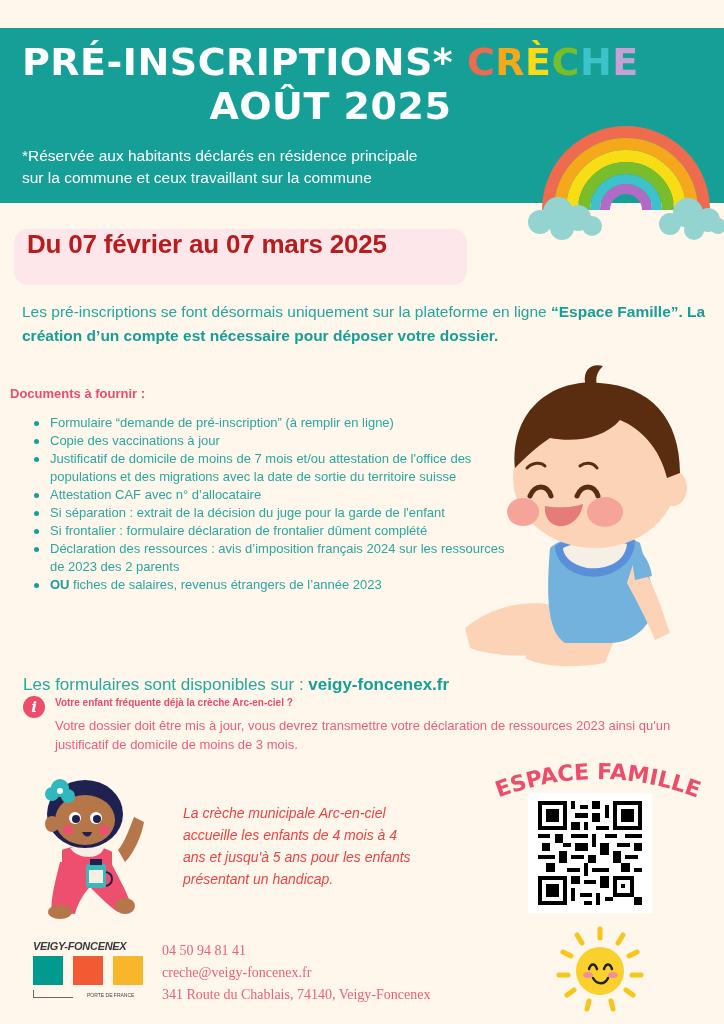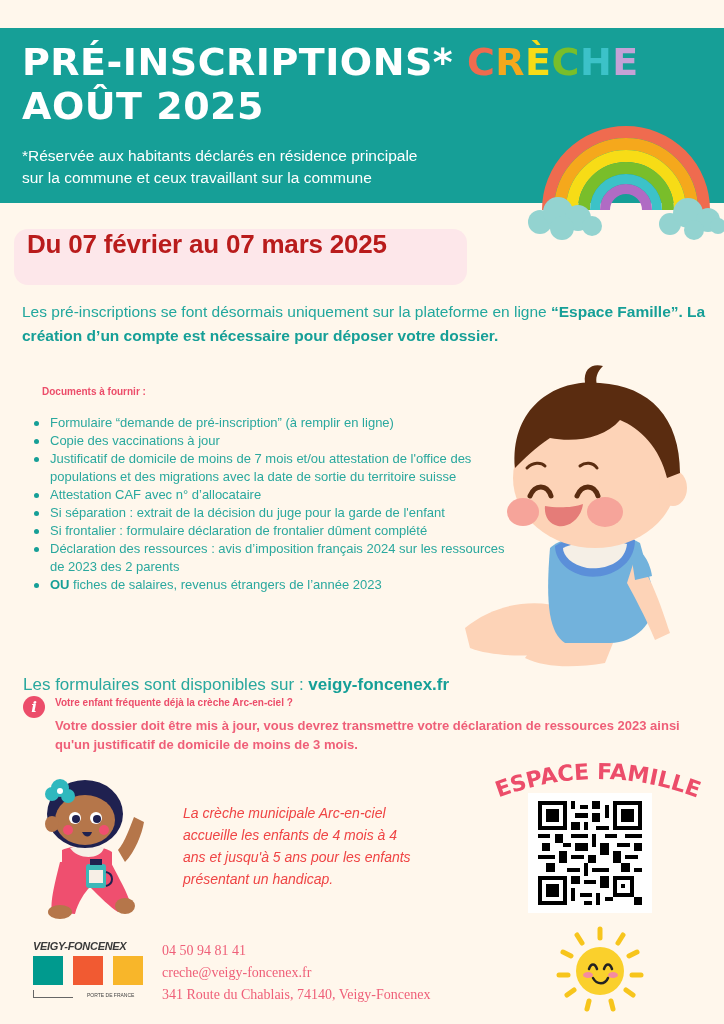--- a/index.html
+++ b/index.html
@@ -1,47 +1,47 @@
 <!DOCTYPE html>
 <html><head>
 <meta charset="utf-8">
 <style>
   * { box-sizing: border-box; margin: 0; padding: 0; }
   html, body { width: 724px; height: 1024px; background: #fff7ec; overflow: hidden; }
   body { position: relative; font-family: "Liberation Sans", "DejaVu Sans", sans-serif; color: #1fa39a; }
 
   .header-band { position: absolute; left: 0; top: 28px; width: 724px; height: 175px; background: #169f97; }
   .title { position: absolute; left: 22px; top: 40px; font-family: "DejaVu Sans", sans-serif; font-weight: bold; font-size: 38px; line-height: 44px; color: #ffffff; letter-spacing: 0.5px; }
-  .title .line { display: block; white-space: nowrap; }
+  .title .line { display: block; white-space: nowrap; text-align: center; }
   .title .c1 { color: #ef6b4f; } .title .c2 { color: #f5a81c; } .title .c3 { color: #f7dc16; }
   .title .c4 { color: #79be2a; } .title .c5 { color: #3cc2c8; } .title .c6 { color: #c4a2d6; }
   .subtitle { position: absolute; left: 22px; top: 145px; font-size: 15.5px; line-height: 22px; color: #ffffff; }
 
   .rainbow { position: absolute; left: 528px; top: 112px; width: 196px; height: 130px; }
 
   .date-pill { position: absolute; left: 14px; top: 229px; width: 453px; height: 56px; background: #fde7ea; border-radius: 14px; }
   .date-text { position: absolute; left: 27px; top: 229px; font-size: 26px; font-weight: bold; color: #b91c1c; white-space: nowrap; letter-spacing: -0.2px; }
 
   .intro { position: absolute; left: 22px; top: 300px; width: 690px; font-size: 15.5px; line-height: 24px; color: #22a79d; }
   .intro b { font-weight: bold; color: #169f97; }
 
-  .docs-title { position: absolute; left: 42px; top: 386px; font-size: 10px; font-weight: bold; color: #ec4d6a; }
+  .docs-title { position: absolute; left: 10px; top: 386px; font-size: 13px; font-weight: bold; color: #ec4d6a; }
   .docs-list { position: absolute; left: 30px; top: 414px; width: 475px; list-style: none; font-size: 13px; line-height: 18px; color: #2aa89e; }
   .docs-list li { position: relative; padding-left: 20px; margin-bottom: 0px; }
   .docs-list li::before { content: ""; position: absolute; left: 4px; top: 7px; width: 5px; height: 5px; border-radius: 50%; background: #169f97; }
   .docs-list b { color: #169f97; }
 
   .forms-line { position: absolute; left: 23px; top: 657px; font-size: 17px; color: #2aa89e; white-space: nowrap; margin-top: 18px; }
   .forms-line b { color: #169f97; }
 
   .baby-boy { position: absolute; left: 455px; top: 358px; width: 270px; height: 310px; }
 
   .info-icon { position: absolute; left: 23px; top: 696px; width: 22px; height: 22px; border-radius: 50%; background: #ec4d6a; color: #fff; font-family: "DejaVu Serif", serif; font-style: italic; font-weight: bold; font-size: 15px; line-height: 22px; text-align: center; }
   .info-title { position: absolute; left: 55px; top: 697px; font-size: 10px; font-weight: bold; color: #ec4d6a; white-space: nowrap; }
-  .info-body { position: absolute; left: 55px; top: 716px; width: 640px; font-size: 13px; line-height: 19px; color: #ef5f78; font-weight: bold; }
+  .info-body { position: absolute; left: 55px; top: 716px; width: 640px; font-size: 13px; line-height: 19px; color: #ef5f78; }
 
   .baby-girl { position: absolute; left: 30px; top: 772px; width: 120px; height: 150px; }
   .creche-desc { position: absolute; left: 183px; top: 802px; width: 235px; font-size: 14px; line-height: 22px; font-style: italic; color: #ef4444; }
 
   .espace-title { position: absolute; left: 478px; top: 760px; width: 240px; height: 50px; }
   .qr { position: absolute; left: 528px; top: 793px; width: 124px; height: 120px; background: #fff; padding: 8px; }
 
   .logo { position: absolute; left: 33px; top: 940px; width: 115px; height: 65px; }
   .logo-name { font-size: 11px; font-weight: bold; font-style: italic; color: #3a3a3a; white-space: nowrap; letter-spacing: -0.3px; }
   .logo-squares { display: flex; gap: 10px; margin-top: 4px; }

